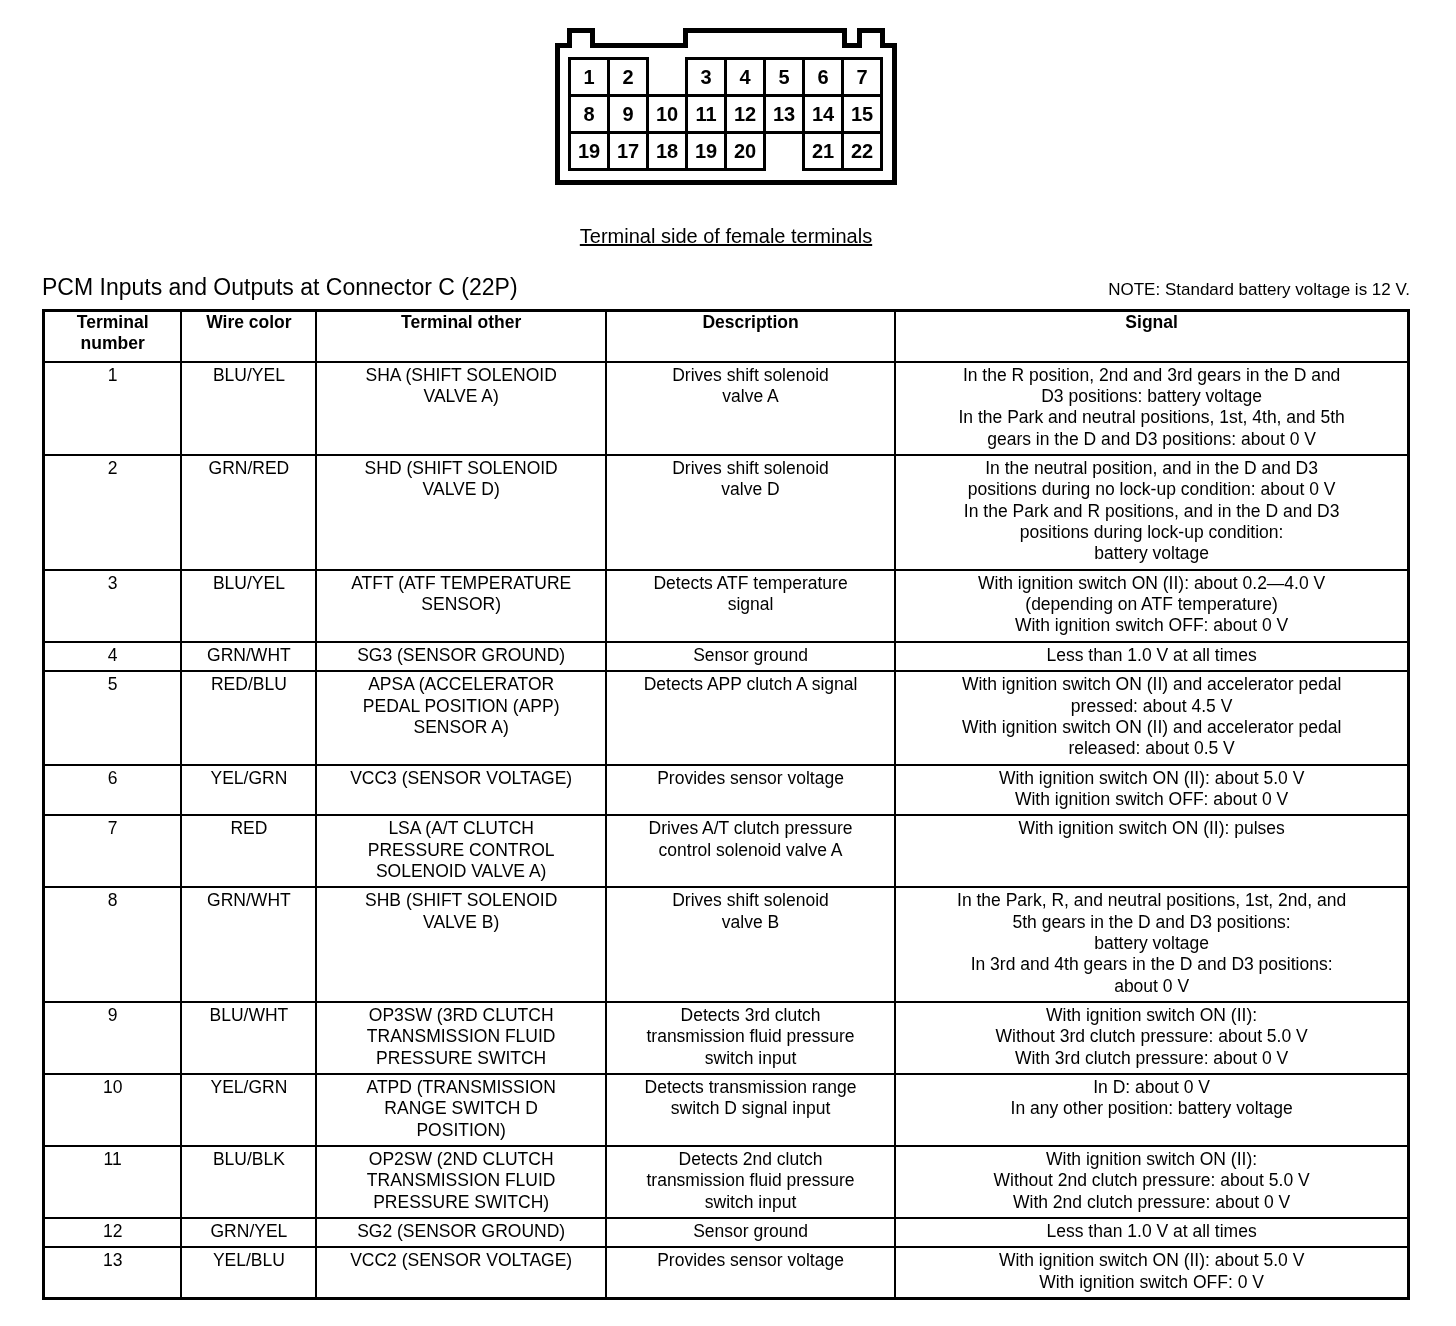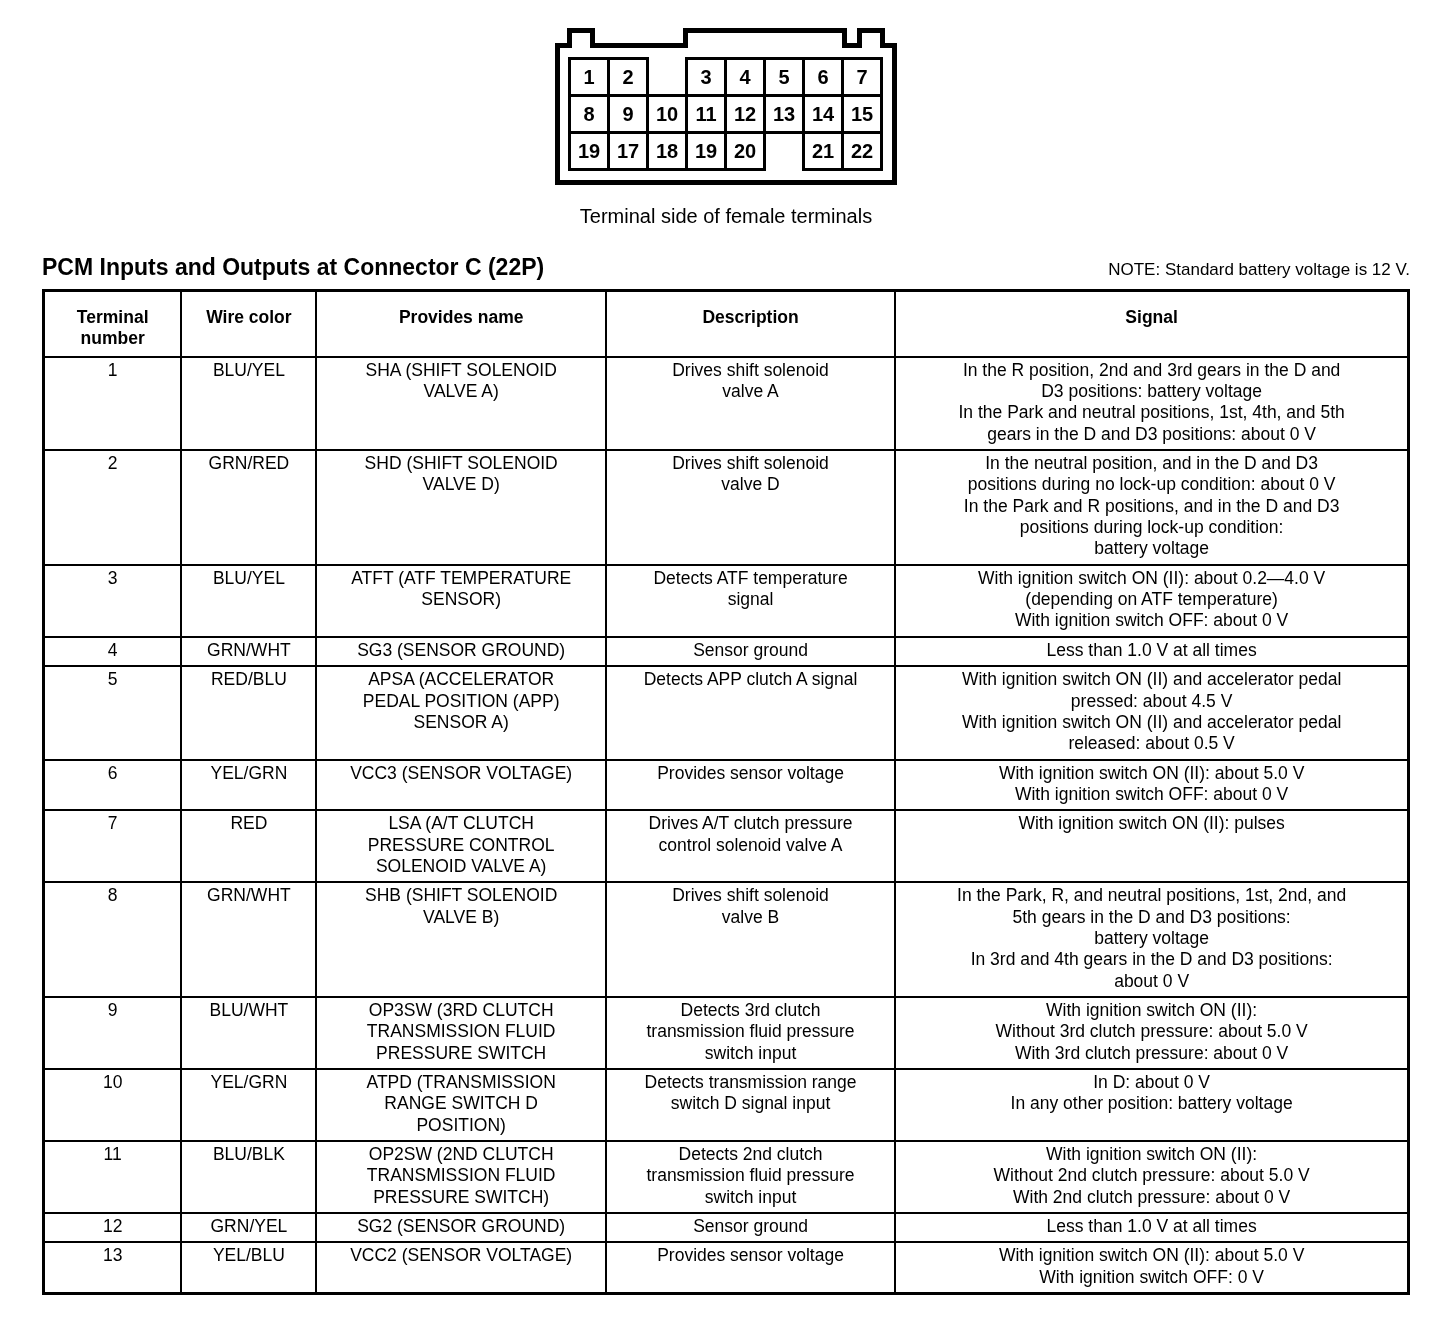--- a/index.html
+++ b/index.html
@@ -31,44 +31,44 @@
   .pin {
     width: 42px; height: 40px; flex: none;
     border: 3px solid #000; background: #fff;
     display: flex; align-items: center; justify-content: center;
     font-weight: bold; font-size: 20px;
   }
   .pin + .pin { margin-left: -3px; }
   .pin-gap { width: 36px; height: 40px; flex: none; }
 
   .caption {
-    text-align: center; font-size: 20px; margin-top: 20px;
+    text-align: center; font-size: 20px; margin-top: 40px; text-decoration: underline;
   }
 
   
   .heading-row {
     display: flex; justify-content: space-between; align-items: baseline;
     margin-top: 26px; margin-bottom: 8px;
   }
-  .page-title { font-weight: bold; font-size: 23px; }
+  .page-title { font-weight: normal; font-size: 23px; }
   .battery-note { font-size: 17px; }
 
   
   table.pcm {
     width: 1368px; border-collapse: collapse;
     border: 3px solid #000; table-layout: fixed;
   }
   table.pcm th, table.pcm td {
     border: 2px solid #000;
     font-size: 17.5px; line-height: 1.22;
     padding: 2px 8px 4px 8px;
     vertical-align: top;
   }
   table.pcm th {
-    font-weight: bold; text-align: center; padding-top: 15px; padding-bottom: 6px;
+    font-weight: bold; text-align: center; padding-top: 0; padding-bottom: 6px;
   }
   td.c-term, td.c-wire { text-align: center; }
   td.c-name, td.c-desc, td.c-sig { text-align: center; white-space: pre-line; }
 </style>
 </head>
 <body>
 
 <div class="content">
 
   <div class="connector-area">
@@ -122,21 +122,21 @@
       <col style="width: 10.1%;">
       <col style="width: 9.9%;">
       <col style="width: 21.2%;">
       <col style="width: 21.2%;">
       <col style="width: 37.6%;">
     </colgroup>
     <thead>
       <tr>
         <th>Terminal number</th>
         <th>Wire color</th>
-        <th>Provides name</th>
+        <th>Terminal other</th>
         <th>Description</th>
         <th>Signal</th>
       </tr>
     </thead>
     <tbody>
 
         <tr>
           <td class="c-term">1</td>
           <td class="c-wire">BLU/YEL</td>
           <td class="c-name">SHA (SHIFT SOLENOID

